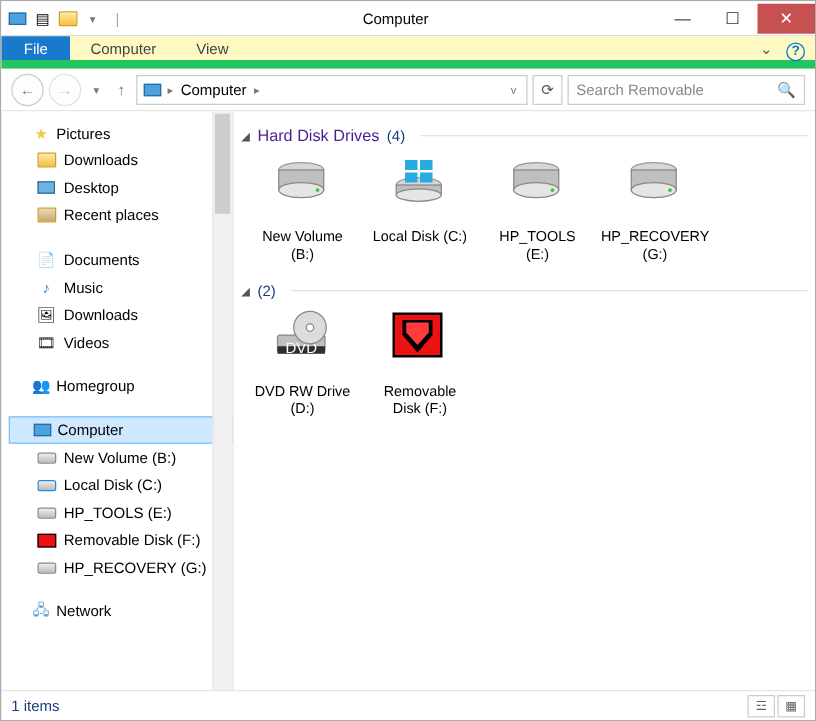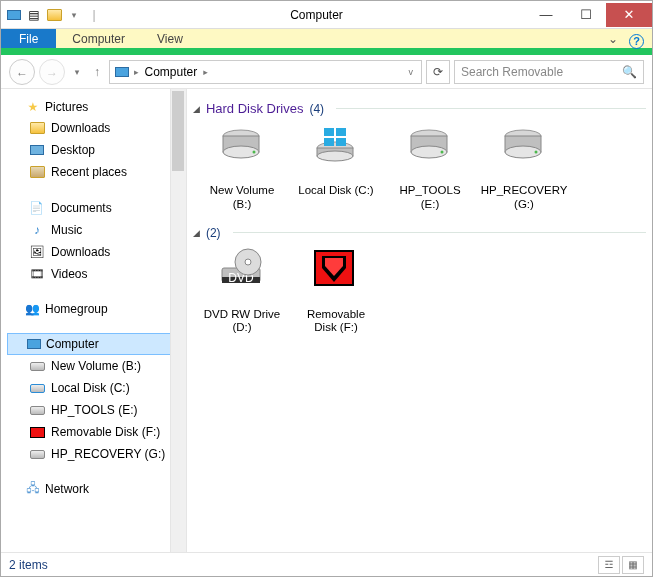--- a/index.html
+++ b/index.html
@@ -319,17 +319,17 @@
               <polygon points="13,10 31,10 31,18 22,28 13,18" fill="#ff3b3b"></polygon>
             </svg>
         </div>
         <div class="lbl">Removable Disk (F:)</div>
       </div>
     </div>
   </div>
 </div>
 
 <div class="status">
-  <span>2 items</span>
+  <span>1 items</span>
   <span class="sp"></span>
   <span class="view">☲</span>
   <span class="view">▦</span>
 </div>
 
 </body></html>

